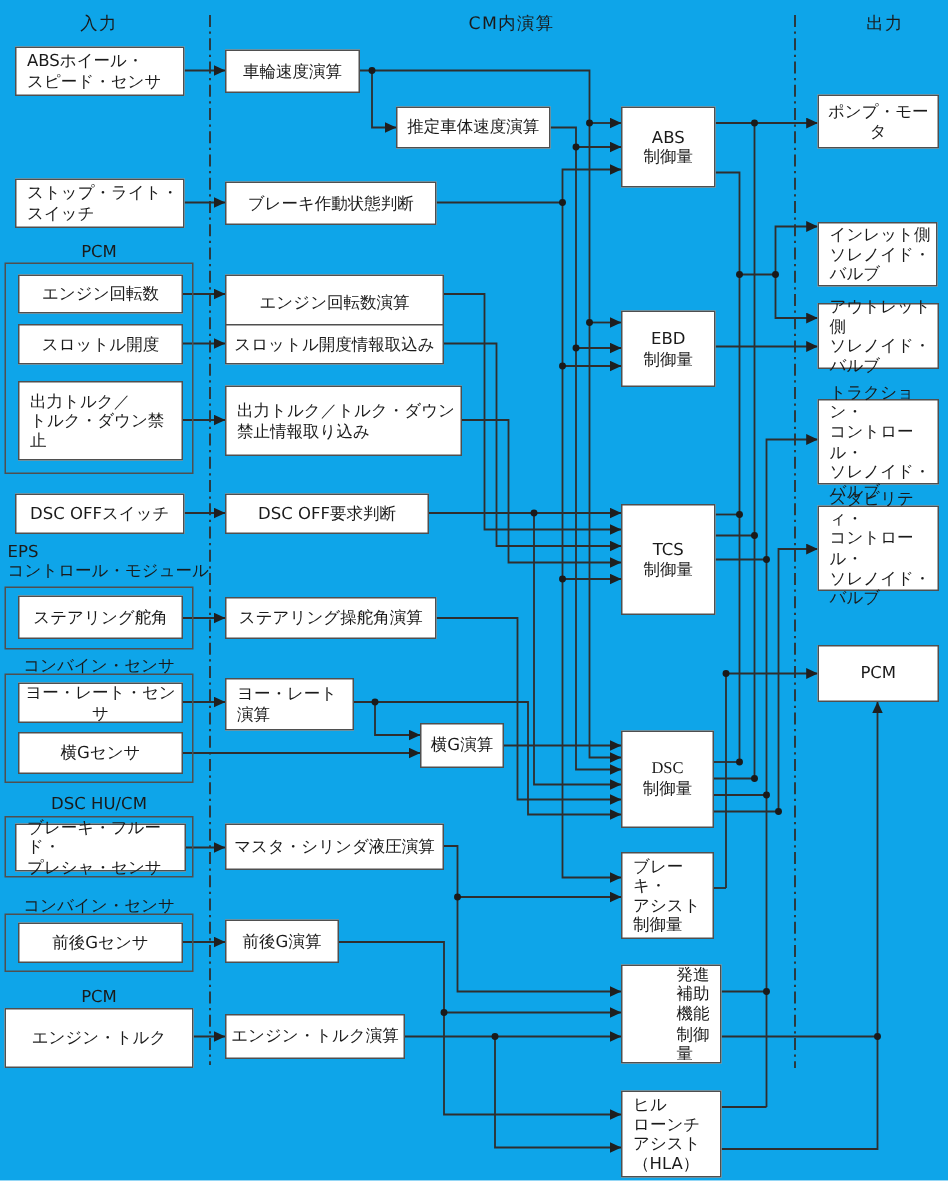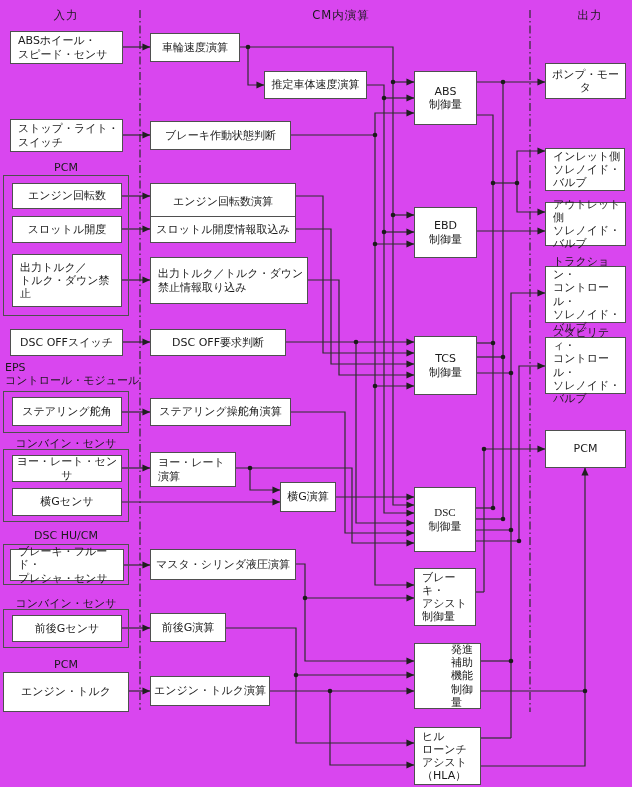--- a/index.html
+++ b/index.html
@@ -1,17 +1,17 @@
 <!DOCTYPE html>
 <html><head>
 <meta charset="utf-8">
 <style>
   html,body{margin:0;padding:0;background:#ffffff;}
   #canvas{
-    position:relative;width:632px;height:787px;background:#d946ef;
+    position:relative;width:632px;height:787px;background:#0ea5e9;
     font-family:"DejaVu Sans","Liberation Sans",sans-serif;
     color:#1a1a1a;overflow:hidden;
   }
   #wires{position:absolute;left:0;top:0;z-index:1;}
   .bx{
     position:absolute;z-index:2;box-sizing:border-box;
     background:#ffffff;border:1.4px solid #4f4f4f;
     display:flex;align-items:center;justify-content:center;
     font-size:11px;line-height:1.2;text-align:center;
     white-space:pre-line;padding:1px 3px;
@@ -201,21 +201,21 @@
 演算</div>
   <div class="bx" style="left:280px;top:482px;width:56px;height:30px;">横G演算</div>
   <div class="bx" style="left:150px;top:549px;width:146px;height:31px;">マスタ・シリンダ液圧演算</div>
   <div class="bx" style="left:150px;top:613px;width:76px;height:29px;">前後G演算</div>
   <div class="bx" style="left:150px;top:676px;width:120px;height:30px;">エンジン・トルク演算</div>
 
   <div class="bx" style="left:414px;top:71px;width:63px;height:54px;">ABS
 制御量</div>
   <div class="bx" style="left:414px;top:207px;width:63px;height:51px;">EBD
 制御量</div>
-  <div class="bx" style="left:414px;top:336px;width:63px;height:59px;">TCS
+  <div class="bx" style="left:414px;top:336px;width:63px;height:74px;">TCS
 制御量</div>
   <div class="bx" style="left:414px;top:487px;width:62px;height:65px;font-family:Liberation Serif, serif;">DSC
 制御量</div>
   <div class="bx la" style="left:414px;top:568px;width:62px;height:58px;">ブレーキ・
 アシスト
 制御量</div>
   <div class="bx la" style="left:414px;top:643px;width:67px;height:66px;padding-left:36px;">発進補助
 機能
 制御量</div>
   <div class="bx la" style="left:414px;top:727px;width:67px;height:58px;">ヒル

